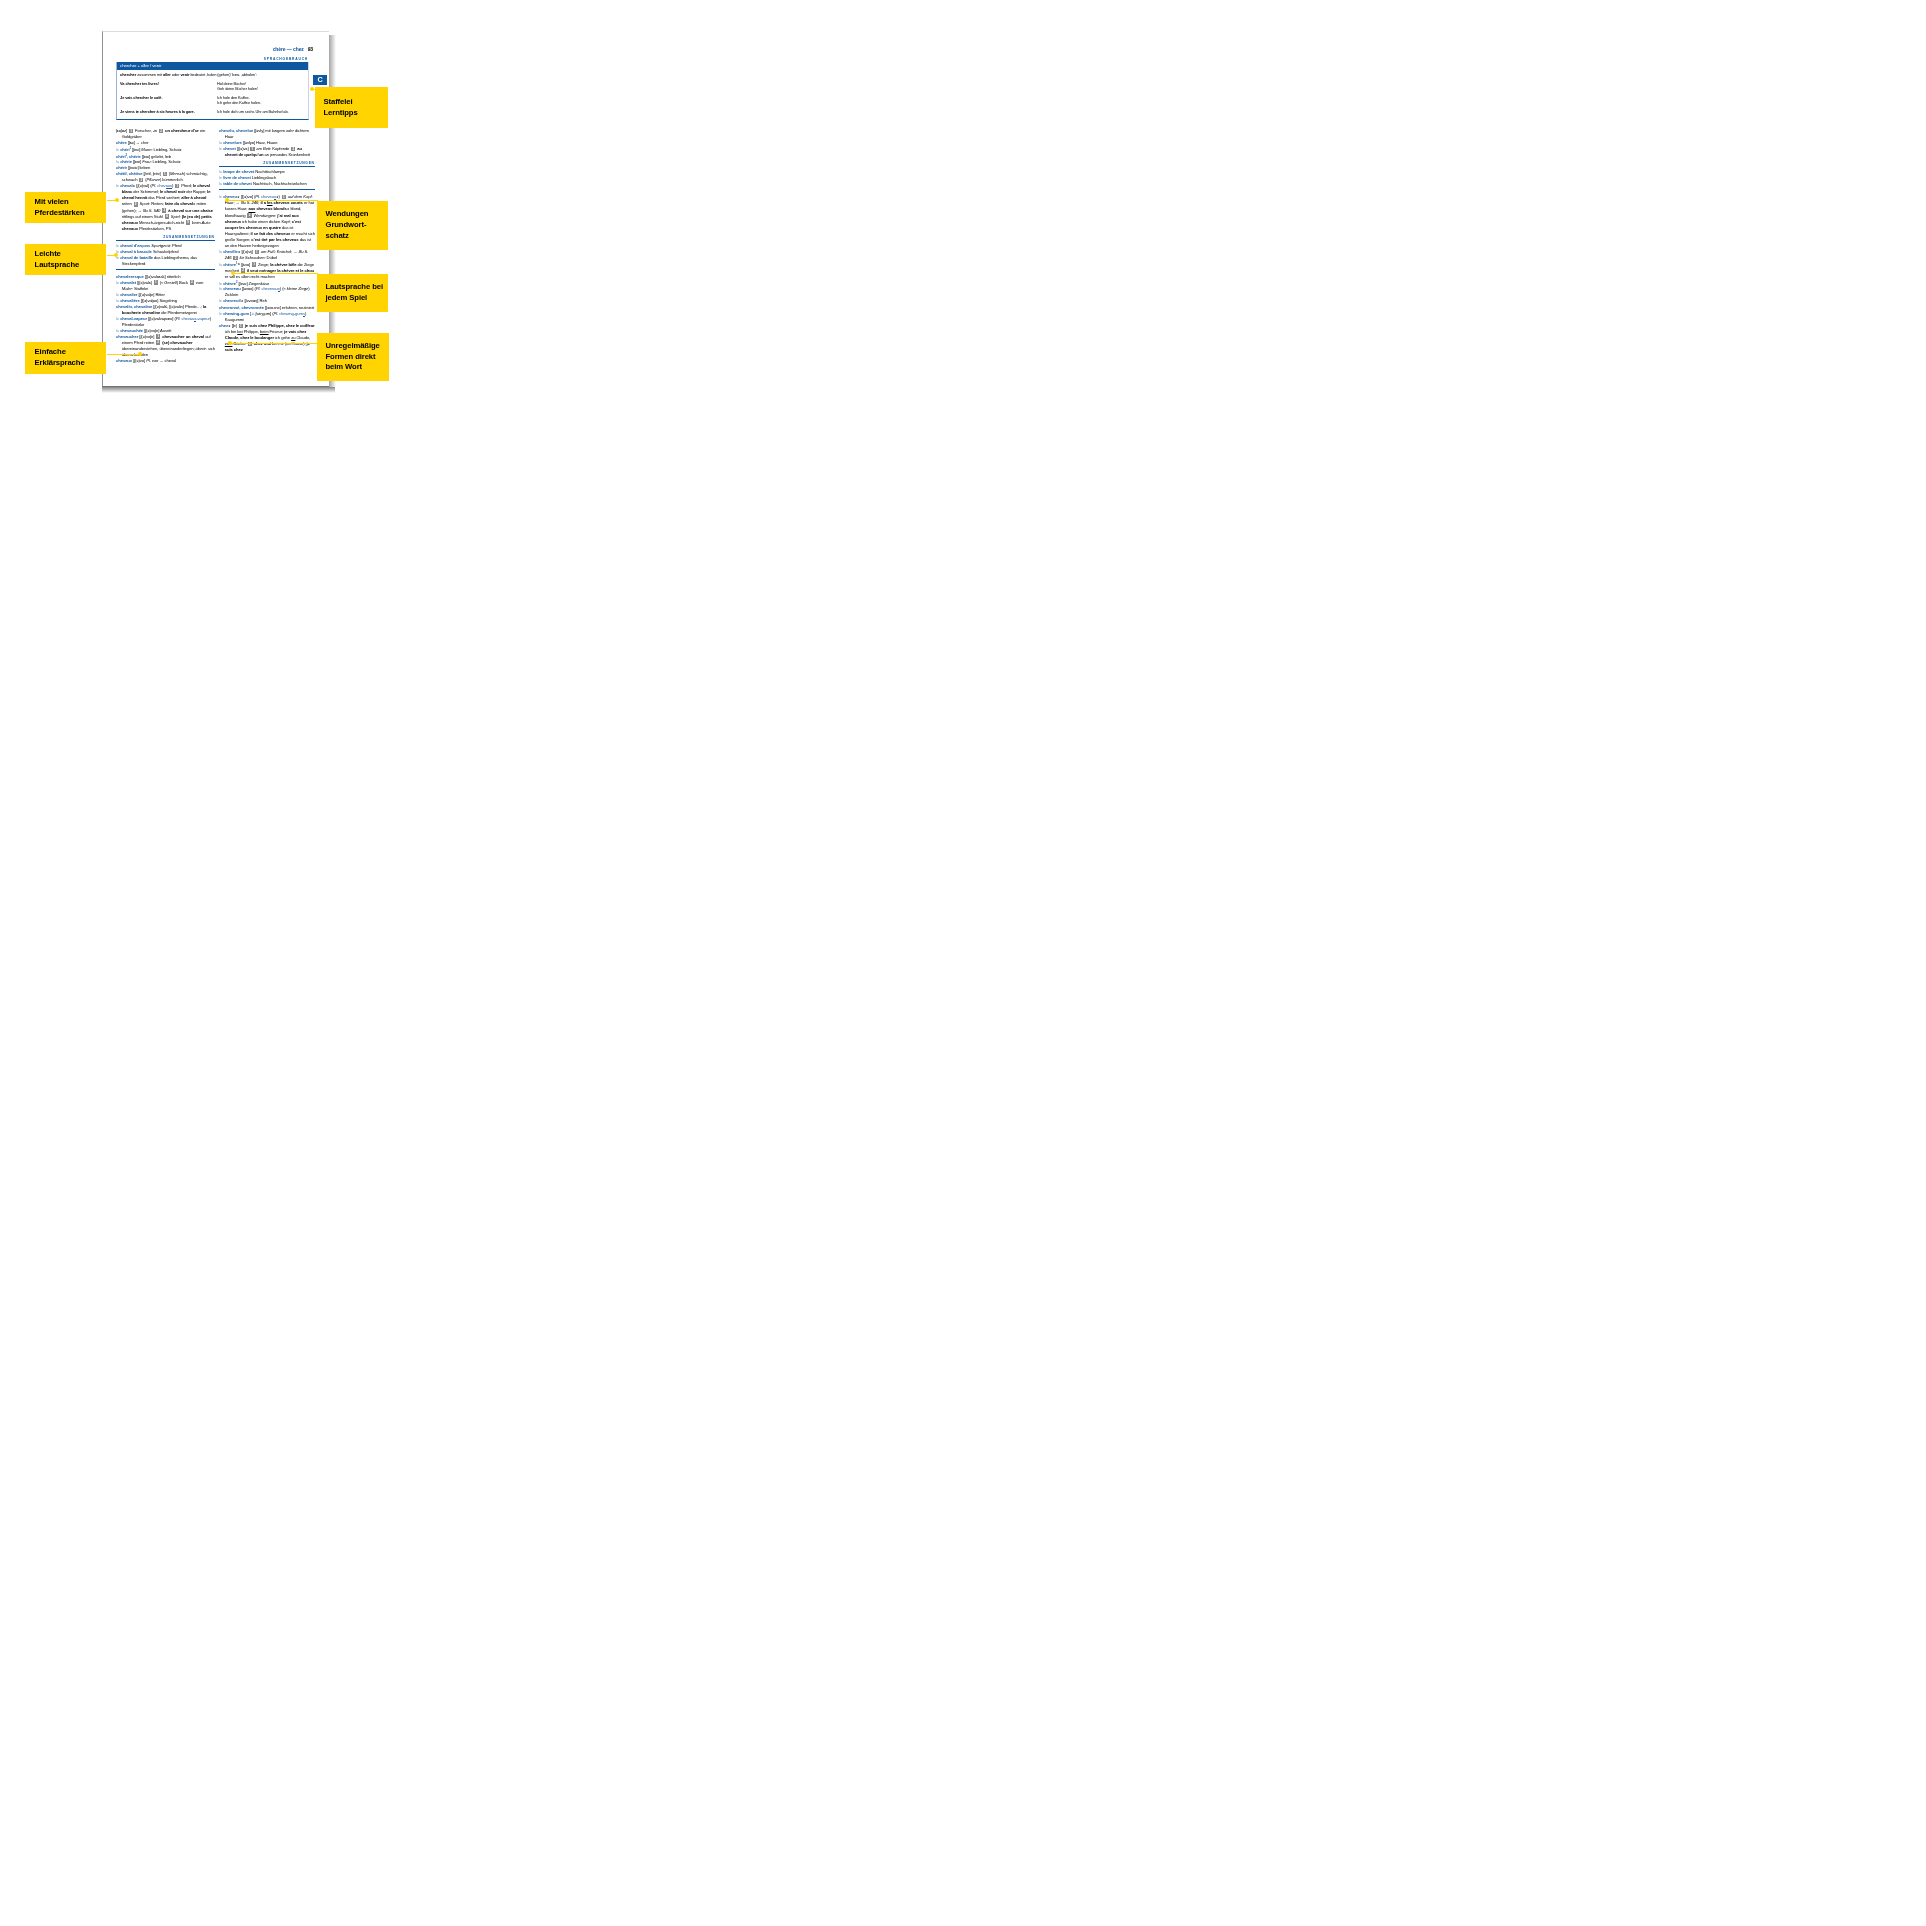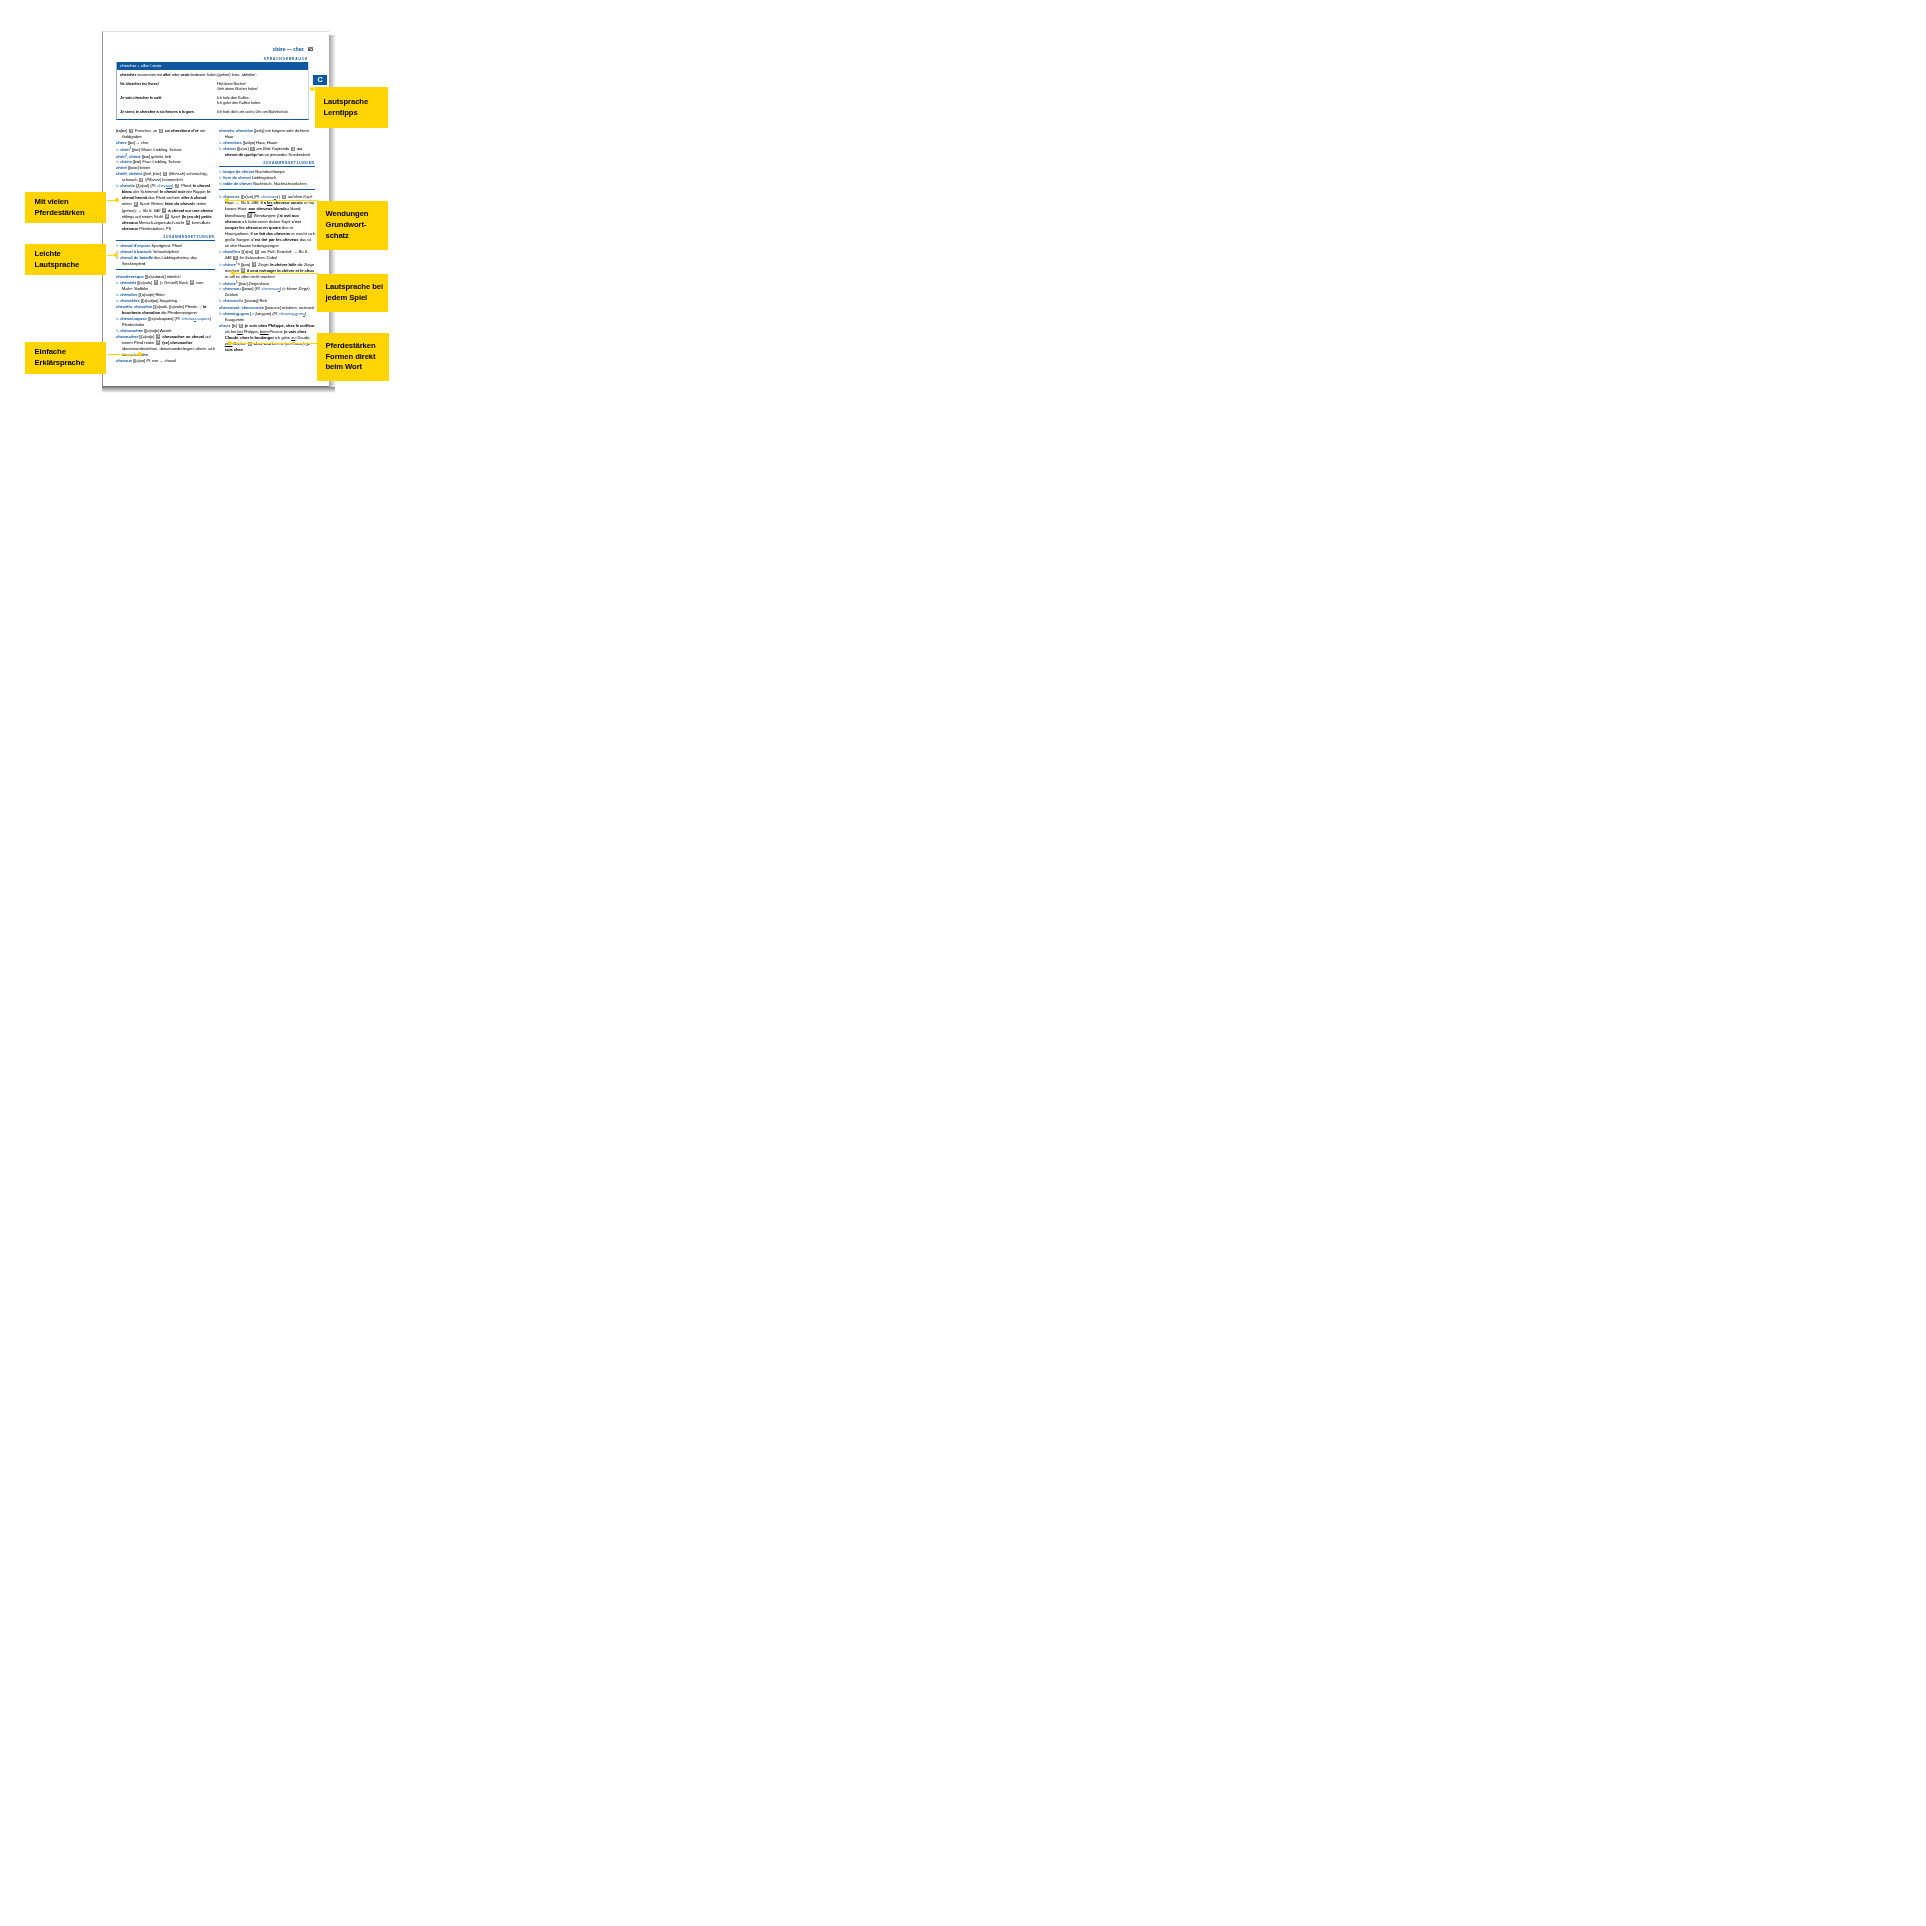--- a/index.html
+++ b/index.html
@@ -235,35 +235,35 @@
   <div class="conn" id="ln-einfache"></div>
   <div class="dot" id="dot-einfache"></div>
   <div class="conn" id="ln-mark"></div>
   <div class="dot" id="dot-mark"></div>
   <div class="conn" id="ln-laut"></div>
   <div class="dot" id="dot-laut"></div>
   <div class="conn" id="ln-unregel"></div>
   <div class="dot" id="dot-unregel"></div>
 
   <div class="callout co-right" id="co-zahlreiche">
-    <div class="txt">Lautsprache Lerntipps</div>
+    <div class="txt">Staffelei Lerntipps</div>
   </div>
   <div class="callout co-left" id="co-mit">
     <div class="txt">Mit vielen Pferdestärken</div>
   </div>
   <div class="callout co-right" id="co-markierter">
     <div class="txt">Wendungen Grundwort-schatz</div>
   </div>
   <div class="callout co-left" id="co-leichte">
     <div class="txt">Leichte Lautsprache</div>
   </div>
   <div class="callout co-right" id="co-lautsprache">
     <div class="txt">Lautsprache bei jedem Spiel</div>
   </div>
   <div class="callout co-left" id="co-einfache">
     <div class="txt">Einfache Erklärsprache</div>
   </div>
   <div class="callout co-right" id="co-unregel">
-    <div class="txt">Pferdestärken Formen direkt beim Wort</div>
+    <div class="txt">Unregelmäßige Formen direkt beim Wort</div>
   </div>
 
 </div>
 
 
 </body></html>

